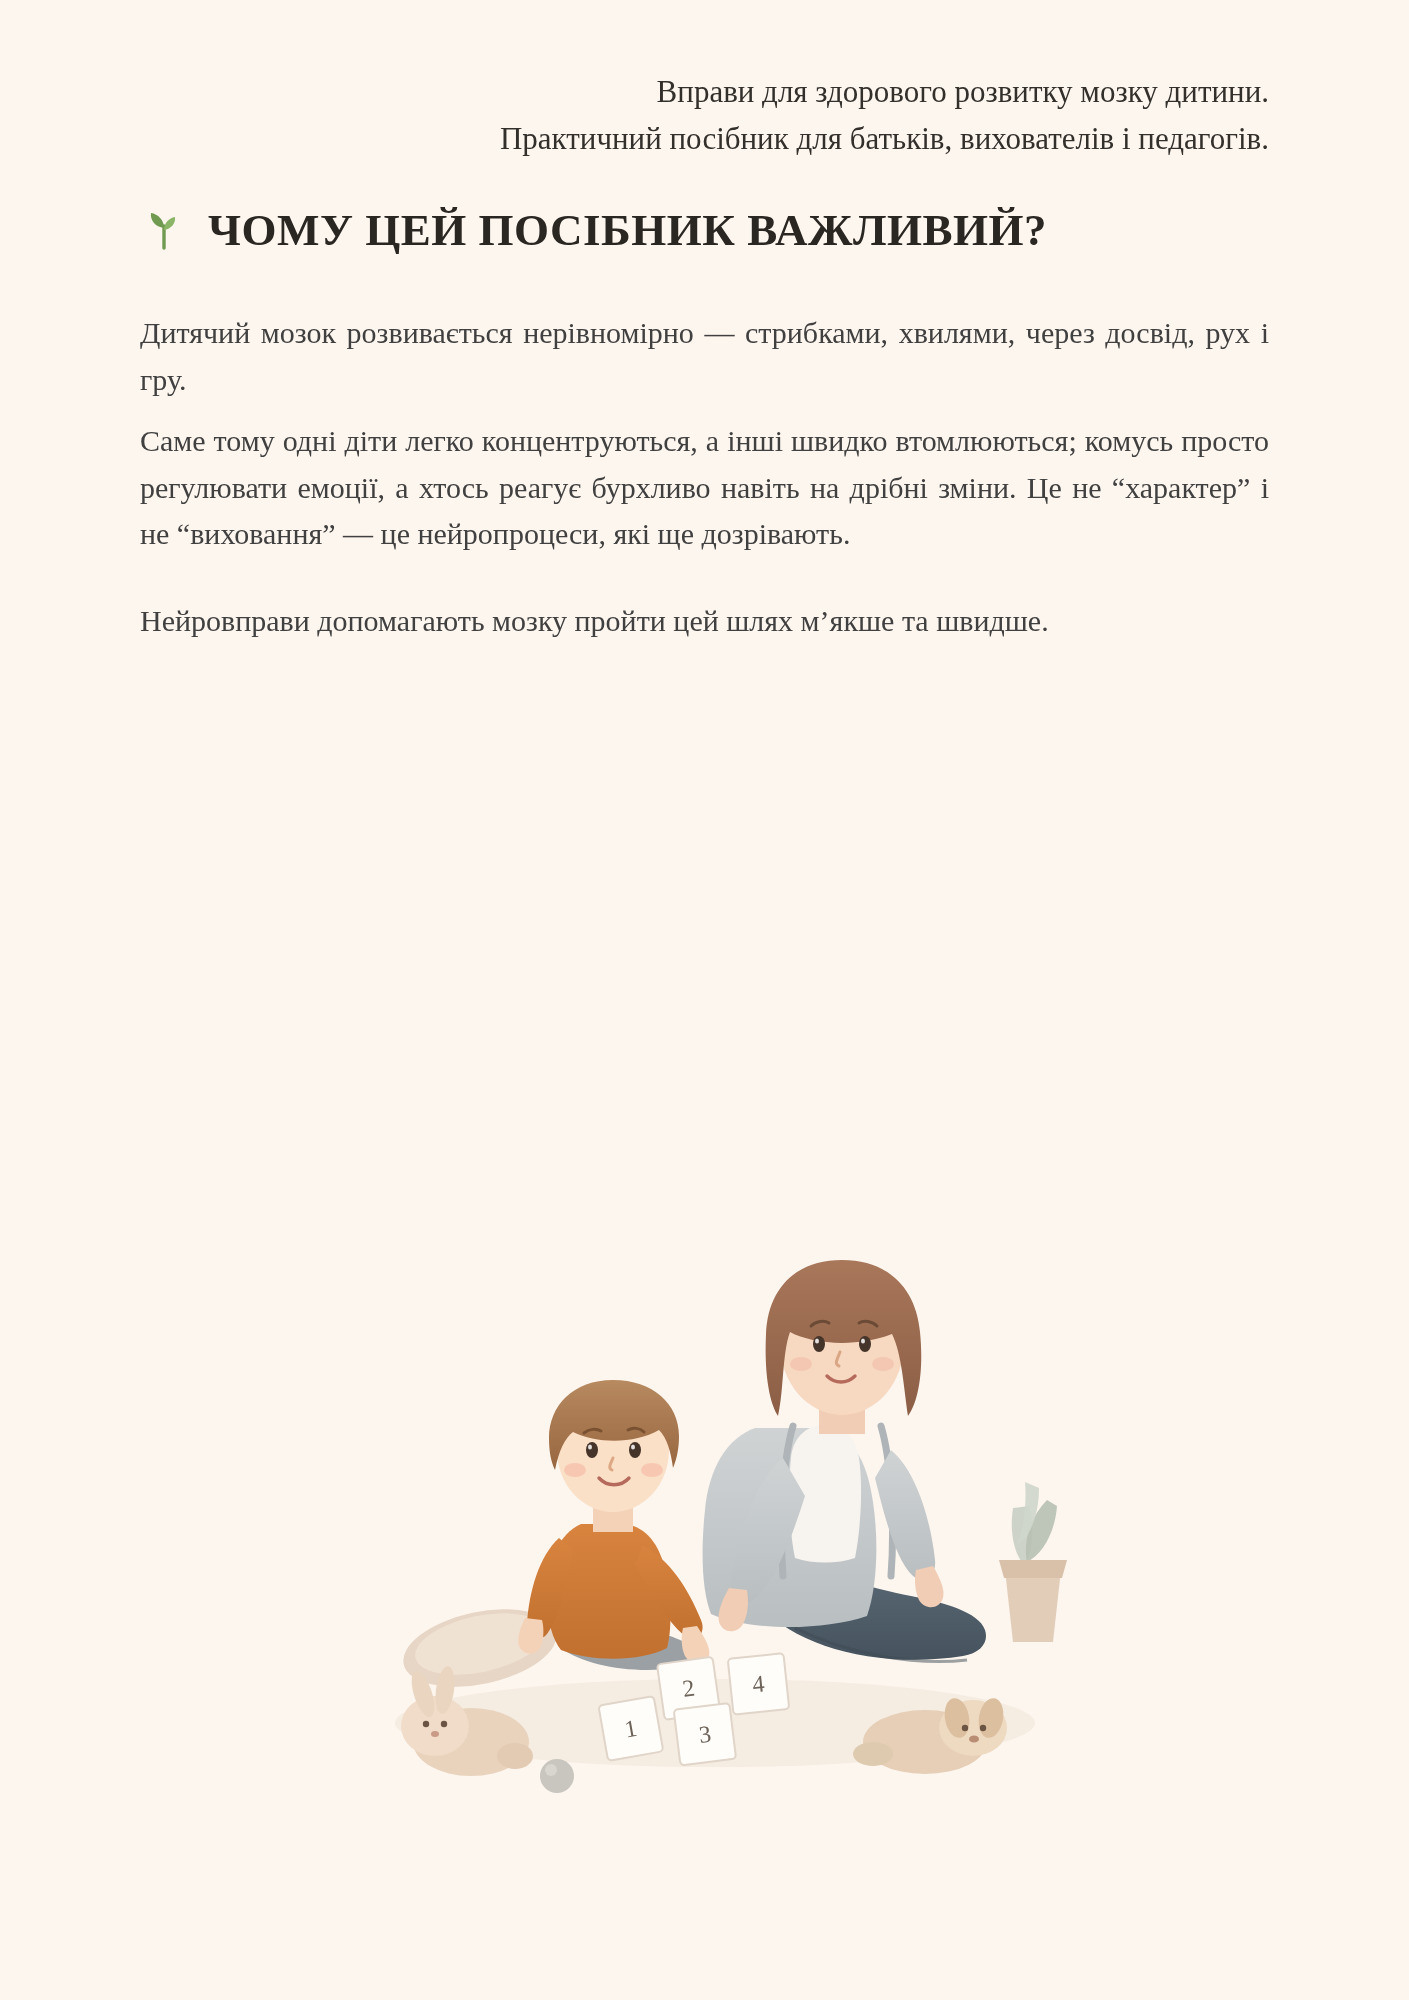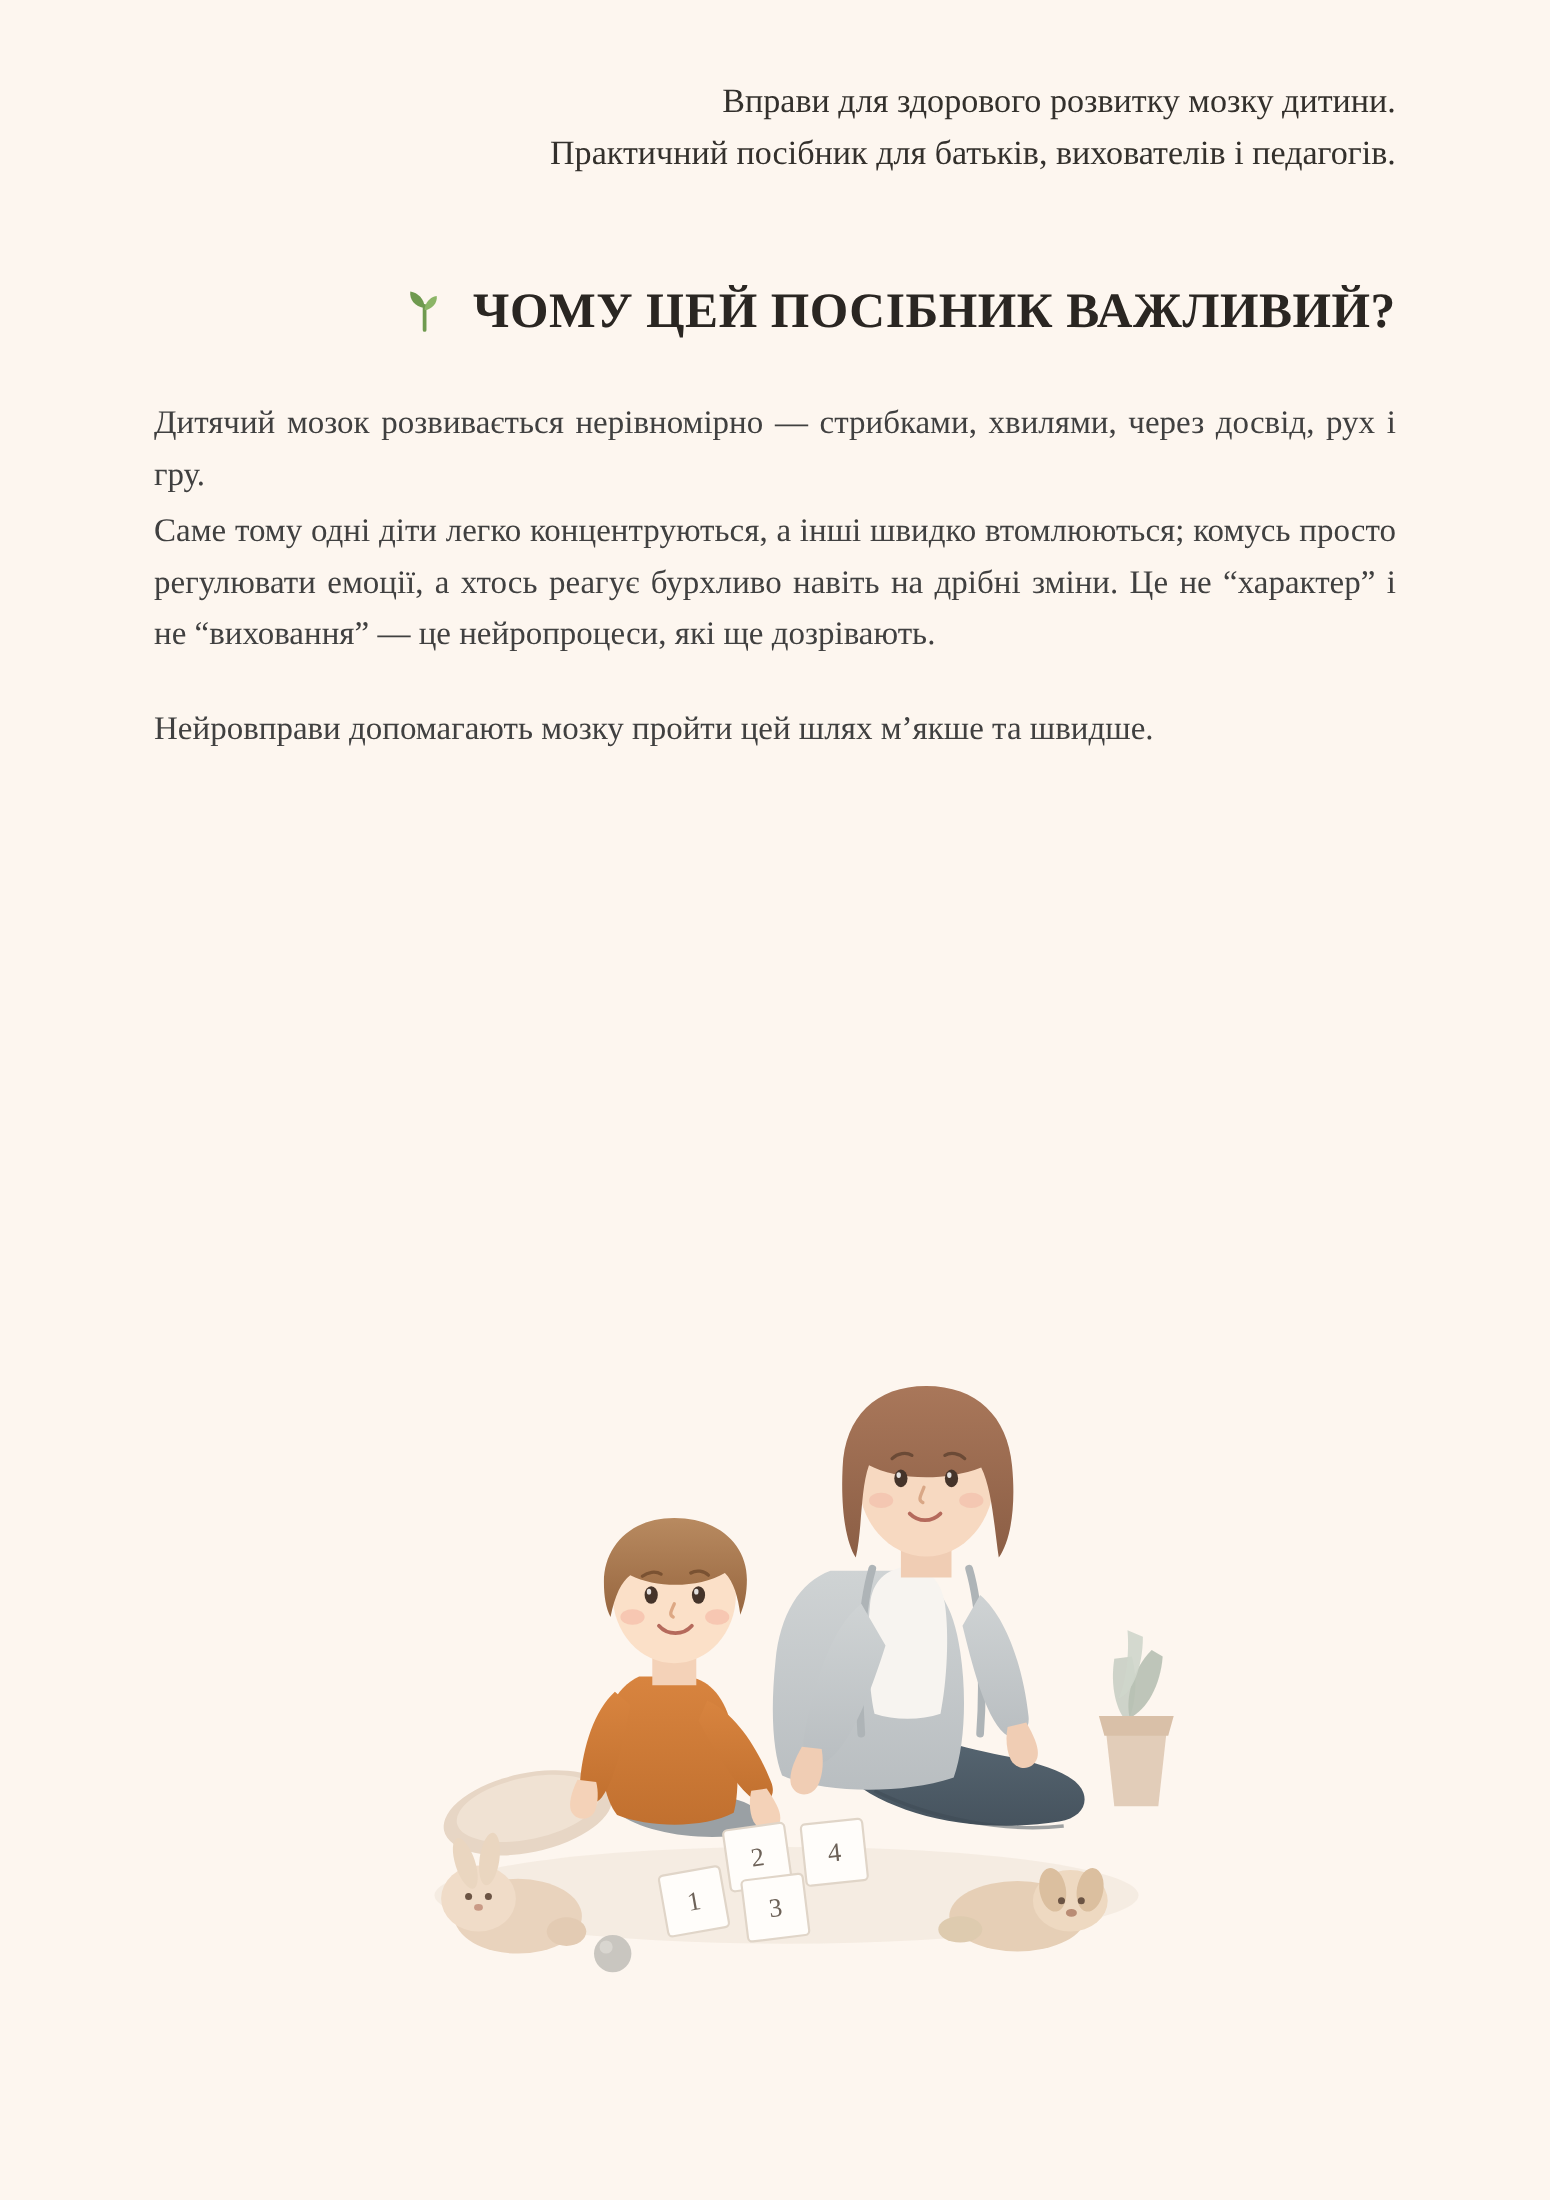--- a/index.html
+++ b/index.html
@@ -55,22 +55,21 @@
     line-height: 1.52;
     color: #33302c;
   }
   .intro div { white-space: nowrap; text-align: right; }
 
   
   .section-row {
     display: flex;
     align-items: center;
     gap: 20px;
-    margin-top: 96px;
-    justify-content: flex-end;
+    margin-top: 44px;
   }
   .sprout-icon {
     width: 48px;
     height: 48px;
     flex: none;
     display: block;
   }
   .section-title {
     font-family: "Liberation Serif", serif;
     font-weight: bold;
@@ -86,21 +85,21 @@
     margin-top: 56px;
     font-size: 30px;
     line-height: 1.56;
     text-align: justify;
     color: #404040;
   }
   .body-block p {
     margin: 0;
   }
   .body-block p + p {
-    margin-top: 4px;
+    margin-top: 14px;
   }
   .body-block .gap {
     height: 40px;
   }
 
   
   .illustration {
     position: absolute;
     left: 50%;
     transform: translateX(-50%);

